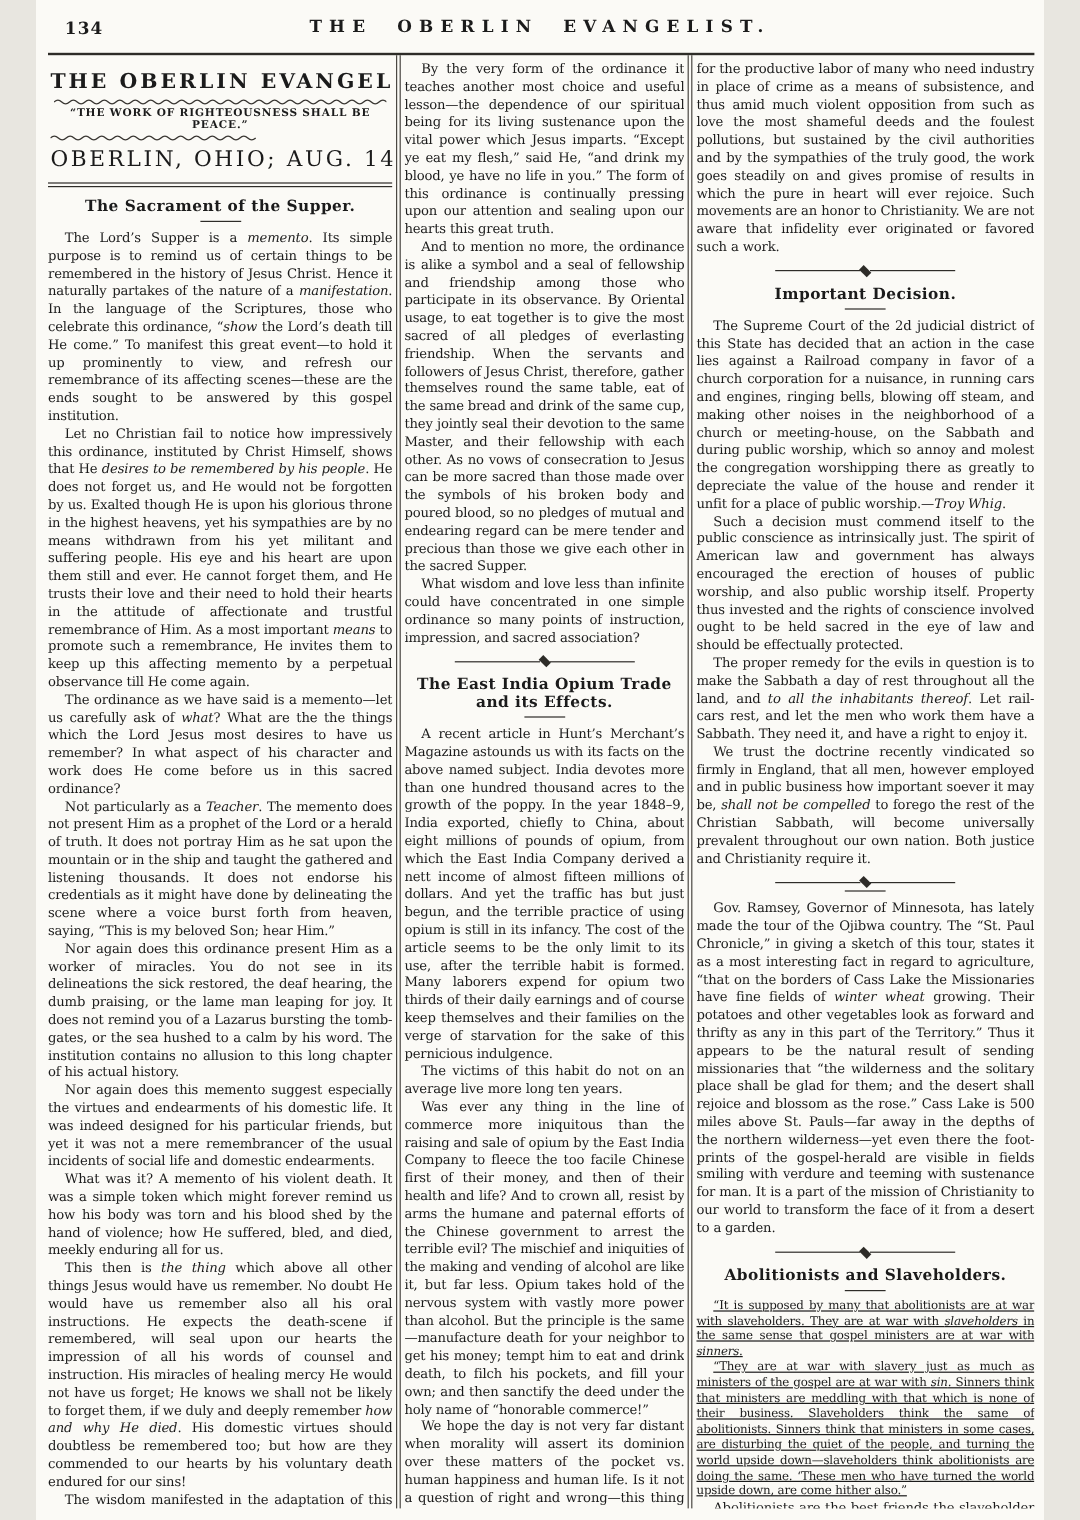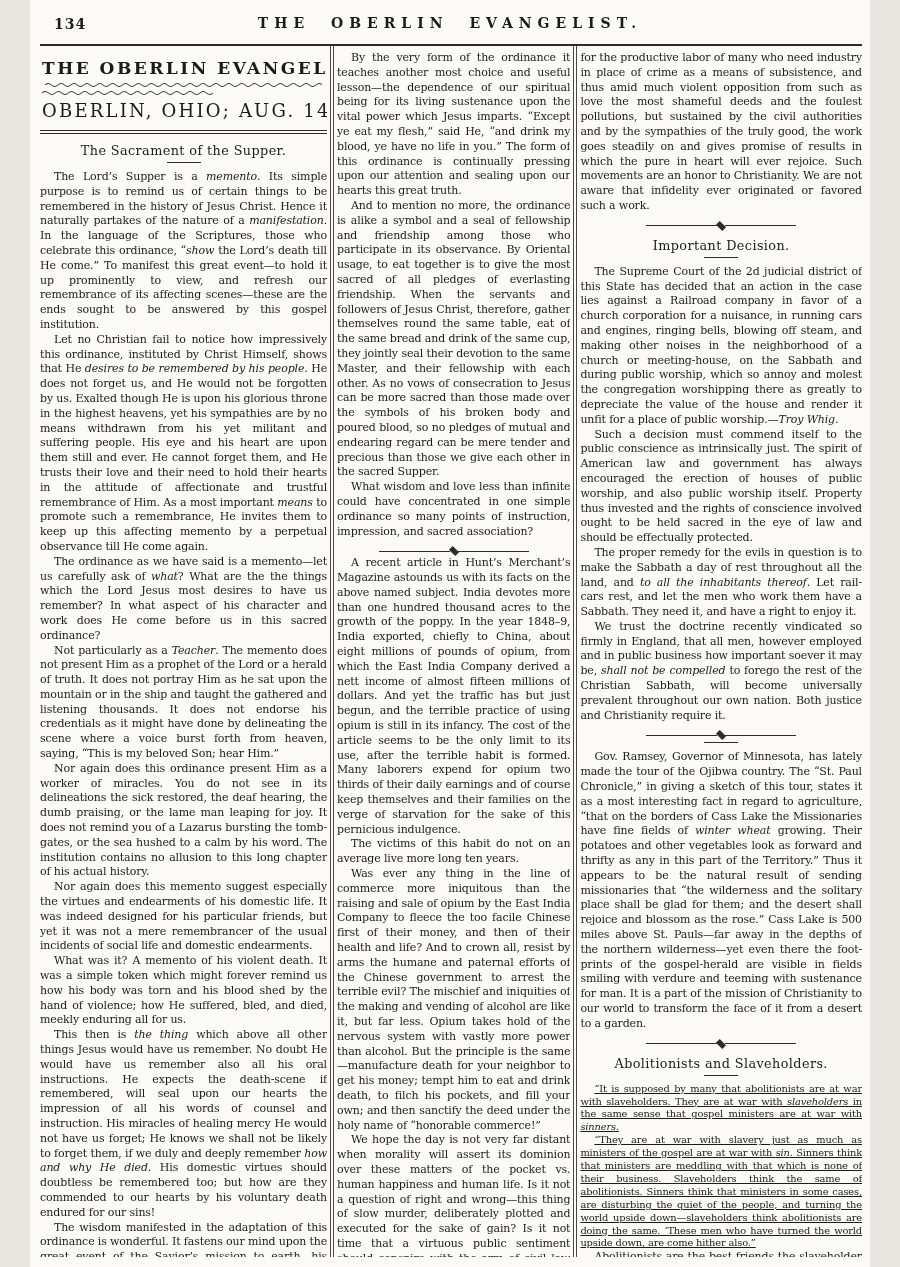--- a/index.html
+++ b/index.html
@@ -31,21 +31,21 @@
     border-bottom:4px double #2e2c28; margin-bottom:2px;
   }
   .masthead-title { font-size:17px; font-weight:bold; letter-spacing:2.5px; white-space:nowrap; }
   .wavy { display:block; margin:4px auto 2px; height:6px; width:98%; }
   .wavy.short { margin:2px 38% 2px 0; width:62%; }
   .wavy path { fill:none; stroke:#3a3733; stroke-width:1; }
   .masthead-motto { font-size:8.8px; font-weight:bold; letter-spacing:0.7px; margin-top:1px; }
   .masthead-dateline { font-size:18px; letter-spacing:2.2px; margin-top:4px; white-space:nowrap; }
   
   .article-title {
-    font-size:12.8px; font-weight:normal; text-align:center;
+    font-size:12.8px; font-weight:bold; text-align:center;
     margin:9px 0 2px; letter-spacing:0.4px;
   }
   .title-rule { width:34px; border-top:1.3px solid #2e2c28; margin:4px auto 7px; }
   .para {
     font-size:11px; line-height:14.8px; text-align:justify;
     text-indent:14px; margin:0; letter-spacing:-0.15px;
   }
   .para.noindent { text-indent:0; }
   .para.small { font-size:9.9px; line-height:12.9px;text-decoration:underline; }
   .divider { display:flex; align-items:center; justify-content:center; width:150px; margin:9px auto 2px; }
@@ -62,20 +62,21 @@
   <div class="page-num">134</div>
   <div class="running-title">THE OBERLIN EVANGELIST.</div>
 
   <div class="content">
     <div class="col">
       <div class="masthead">
         <div class="masthead-title">THE OBERLIN EVANGELIST.</div>
         <svg class="wavy" viewBox="0 0 258 6" preserveAspectRatio="none" aria-hidden="true">
             <path d="M0 3 Q3 0 6 3 T12 3 T18 3 T24 3 T30 3 T36 3 T42 3 T48 3 T54 3 T60 3 T66 3 T72 3 T78 3 T84 3 T90 3 T96 3 T102 3 T108 3 T114 3 T120 3 T126 3 T132 3 T138 3 T144 3 T150 3 T156 3 T162 3 T168 3 T174 3 T180 3 T186 3 T192 3 T198 3 T204 3 T210 3 T216 3 T222 3 T228 3 T234 3 T240 3 T246 3 T252 3 T258 3"></path>
           </svg>
+        <div class="masthead-motto">“THE WORK OF RIGHTEOUSNESS SHALL BE PEACE.”</div>
         <svg class="wavy short" viewBox="0 0 160 6" preserveAspectRatio="none" aria-hidden="true">
             <path d="M0 3 Q3 0 6 3 T12 3 T18 3 T24 3 T30 3 T36 3 T42 3 T48 3 T54 3 T60 3 T66 3 T72 3 T78 3 T84 3 T90 3 T96 3 T102 3 T108 3 T114 3 T120 3 T126 3 T132 3 T138 3 T144 3 T150 3 T156 3"></path>
           </svg>
         <div class="masthead-dateline">OBERLIN, OHIO; AUG. 14, 1850.</div>
       </div>
     <div>
           <h2 class="article-title">The Sacrament of the Supper.</h2>
           <div class="title-rule"></div>
         </div>
         <p class="para">The Lord’s Supper is a <i>memento</i>. Its simple purpose is to remind us of certain things to be remembered in the history of Jesus Christ. Hence it naturally partakes of the nature of a <i>manifestation</i>. In the language of the Scriptures, those who celebrate this ordinance, “<i>show</i> the Lord’s death till He come.” To manifest this great event—to hold it up prominently to view, and refresh our remembrance of its affecting scenes—these are the ends sought to be answered by this gospel institution.</p>
@@ -88,20 +89,24 @@
         <p class="para">This then is <i>the thing</i> which above all other things Jesus would have us remember. No doubt He would have us remember also all his oral instructions. He expects the death-scene if remembered, will seal upon our hearts the impression of all his words of counsel and instruction. His miracles of healing mercy He would not have us forget; He knows we shall not be likely to forget them, if we duly and deeply remember <i>how and why He died</i>. His domestic virtues should doubtless be remembered too; but how are they commended to our hearts by his voluntary death endured for our sins!</p>
         <p class="para">The wisdom manifested in the adaptation of this ordinance is wonderful. It fastens our mind upon the great event of the Savior’s mission to earth—his vicarious and atoning death. Holding our hearts to this impressive scene, it writes on every sensibility of our being the precious lessons of truth He taught and the blessed example of virtue which He exhibited.</p>
       </div>
     <div class="col-sep"></div>
     <div class="col" style="flex:1 1 auto; width:auto;">
         <p class="para">By the very form of the ordinance it teaches another most choice and useful lesson—the dependence of our spiritual being for its living sustenance upon the vital power which Jesus imparts. “Except ye eat my flesh,” said He, “and drink my blood, ye have no life in you.” The form of this ordinance is continually pressing upon our attention and sealing upon our hearts this great truth.</p>
         <p class="para">And to mention no more, the ordinance is alike a symbol and a seal of fellowship and friendship among those who participate in its observance. By Oriental usage, to eat together is to give the most sacred of all pledges of everlasting friendship. When the servants and followers of Jesus Christ, therefore, gather themselves round the same table, eat of the same bread and drink of the same cup, they jointly seal their devotion to the same Master, and their fellowship with each other. As no vows of consecration to Jesus can be more sacred than those made over the symbols of his broken body and poured blood, so no pledges of mutual and endearing regard can be mere tender and precious than those we give each other in the sacred Supper.</p>
         <p class="para">What wisdom and love less than infinite could have concentrated in one simple ordinance so many points of instruction, impression, and sacred association?</p>
         <div class="divider">
           <span class="dmd"></span>
+        </div>
+        <div>
+          <h2 class="article-title">The East India Opium Trade and its Effects.</h2>
+          <div class="title-rule"></div>
         </div>
         <p class="para">A recent article in Hunt’s Merchant’s Magazine astounds us with its facts on the above named subject. India devotes more than one hundred thousand acres to the growth of the poppy. In the year 1848–9, India exported, chiefly to China, about eight millions of pounds of opium, from which the East India Company derived a nett income of almost fifteen millions of dollars. And yet the traffic has but just begun, and the terrible practice of using opium is still in its infancy. The cost of the article seems to be the only limit to its use, after the terrible habit is formed. Many laborers expend for opium two thirds of their daily earnings and of course keep themselves and their families on the verge of starvation for the sake of this pernicious indulgence.</p>
         <p class="para">The victims of this habit do not on an average live more long ten years.</p>
         <p class="para">Was ever any thing in the line of commerce more iniquitous than the raising and sale of opium by the East India Company to fleece the too facile Chinese first of their money, and then of their health and life? And to crown all, resist by arms the humane and paternal efforts of the Chinese government to arrest the terrible evil? The mischief and iniquities of the making and vending of alcohol are like it, but far less. Opium takes hold of the nervous system with vastly more power than alcohol. But the principle is the same—manufacture death for your neighbor to get his money; tempt him to eat and drink death, to filch his pockets, and fill your own; and then sanctify the deed under the holy name of “honorable commerce!”</p>
         <p class="para">We hope the day is not very far distant when morality will assert its dominion over these matters of the pocket vs. human happiness and human life. Is it not a question of right and wrong—this thing of slow murder, deliberately plotted and executed for the sake of gain? Is it not time that a virtuous public sentiment should conspire with the arm of civil law to protect all men, whether weak-minded or strong-minded, against such devastations?</p>
         <div class="divider">
           <span class="dmd"></span>
         </div>
         <div>
           <h2 class="article-title">City Mission Labors in New-York.</h2>

